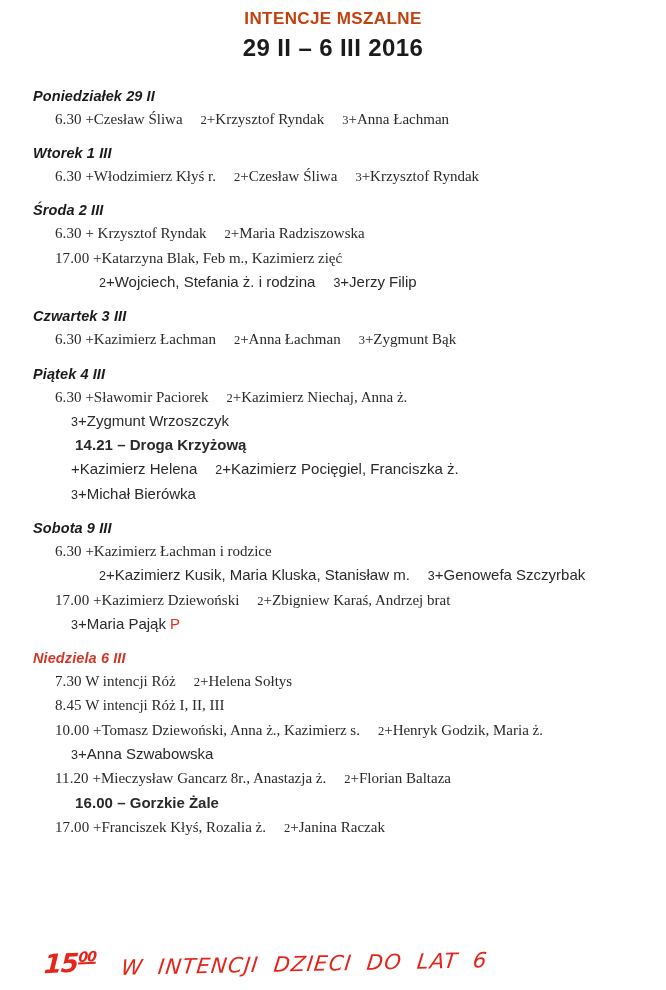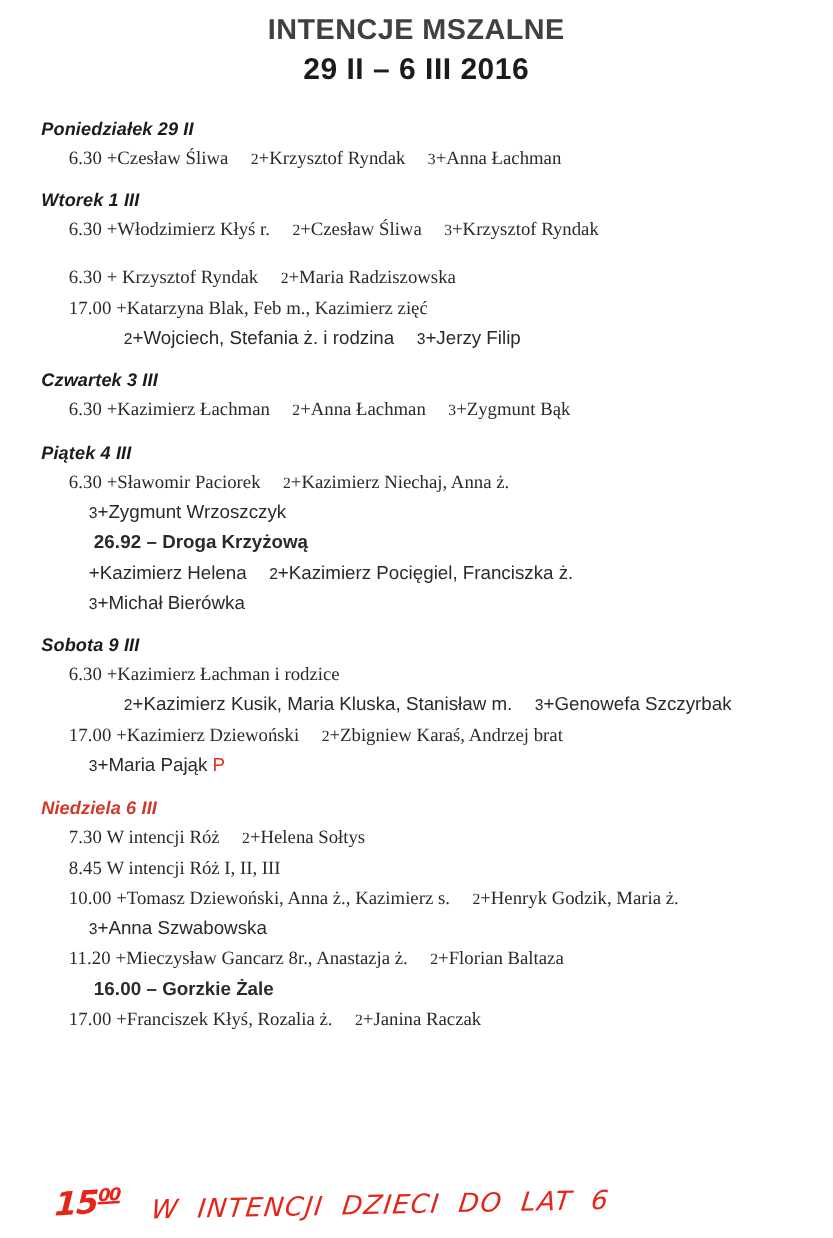--- a/index.html
+++ b/index.html
@@ -21,24 +21,24 @@
     inset: 0;
     padding: 0;
   }
 
   
   .title-block {
     text-align: center;
     padding-top: 8px;
   }
   .doc-title {
-    font-size: 23px;
+    font-size: 17px;
     font-weight: bold;
     letter-spacing: 0.4px;
-    color: #404040;
+    color: #c2410c;
     line-height: 1.35;
     margin: 0;
   }
   .doc-subtitle {
     font-size: 24px;
     font-weight: bold;
     letter-spacing: 0.4px;
     color: #1b1b1b;
     line-height: 1.45;
     margin: 0;
@@ -138,33 +138,34 @@
   <div class="schedule" id="schedule">
       <div class="day-section">
         <div class="day-heading">Poniedziałek 29 II</div>
         <div class="entry-line ind-time"><span class="tm">6.30</span> <span>+Czesław Śliwa</span><span class="gap-md"></span><span><span class="num-sm">2</span>+Krzysztof Ryndak</span><span class="gap-md"></span><span><span class="num-sm">3</span>+Anna Łachman</span></div>
       </div>
       <div class="day-section">
         <div class="day-heading">Wtorek 1 III</div>
         <div class="entry-line ind-time"><span class="tm">6.30</span> <span>+Włodzimierz Kłyś r.</span><span class="gap-md"></span><span><span class="num-sm">2</span>+Czesław Śliwa</span><span class="gap-md"></span><span><span class="num-sm">3</span>+Krzysztof Ryndak</span></div>
       </div>
       <div class="day-section">
+        <div class="day-heading">Środa 2 III</div>
         <div class="entry-line ind-time"><span class="tm">6.30</span> <span>+ Krzysztof Ryndak</span><span class="gap-md"></span><span><span class="num-sm">2</span>+Maria Radziszowska</span></div>
         <div class="entry-line ind-time"><span class="tm">17.00</span> <span>+Katarzyna Blak, Feb m., Kazimierz zięć</span></div>
         <div class="entry-line ind-cont"><span><span class="num-sm">2</span>+Wojciech, Stefania ż. i rodzina</span><span class="gap-md"></span><span><span class="num-sm">3</span>+Jerzy Filip</span></div>
       </div>
       <div class="day-section">
         <div class="day-heading">Czwartek 3 III</div>
         <div class="entry-line ind-time"><span class="tm">6.30</span> <span>+Kazimierz Łachman</span><span class="gap-md"></span><span><span class="num-sm">2</span>+Anna Łachman</span><span class="gap-md"></span><span><span class="num-sm">3</span>+Zygmunt Bąk</span></div>
       </div>
       <div class="day-section">
         <div class="day-heading">Piątek 4 III</div>
         <div class="entry-line ind-time"><span class="tm">6.30</span> <span>+Sławomir Paciorek</span><span class="gap-md"></span><span><span class="num-sm">2</span>+Kazimierz Niechaj, Anna ż.</span></div>
         <div class="entry-line ind-cont2"><span><span class="num-sm">3</span>+Zygmunt Wrzoszczyk</span></div>
-        <div class="entry-line ind-flush bold"><span class="tm">26.92</span> <span>– Droga Krzyżową</span></div>
+        <div class="entry-line ind-flush bold"><span class="tm">14.21</span> <span>– Droga Krzyżową</span></div>
         <div class="entry-line ind-cont2"><span>+Kazimierz Helena</span><span class="gap-md"></span><span><span class="num-sm">2</span>+Kazimierz Pocięgiel, Franciszka ż.</span></div>
         <div class="entry-line ind-cont2"><span><span class="num-sm">3</span>+Michał Bierówka</span></div>
       </div>
       <div class="day-section">
         <div class="day-heading">Sobota 9 III</div>
         <div class="entry-line ind-time"><span class="tm">6.30</span> <span>+Kazimierz Łachman i rodzice</span></div>
         <div class="entry-line ind-cont"><span><span class="num-sm">2</span>+Kazimierz Kusik, Maria Kluska, Stanisław m.</span><span class="gap-md"></span><span><span class="num-sm">3</span>+Genowefa Szczyrbak</span></div>
         <div class="entry-line ind-time"><span class="tm">17.00</span> <span>+Kazimierz Dziewoński</span><span class="gap-md"></span><span><span class="num-sm">2</span>+Zbigniew Karaś, Andrzej brat</span></div>
         <div class="entry-line ind-cont2"><span><span class="num-sm">3</span>+Maria Pająk</span> <span class="red-mark">P</span></div>
       </div>

